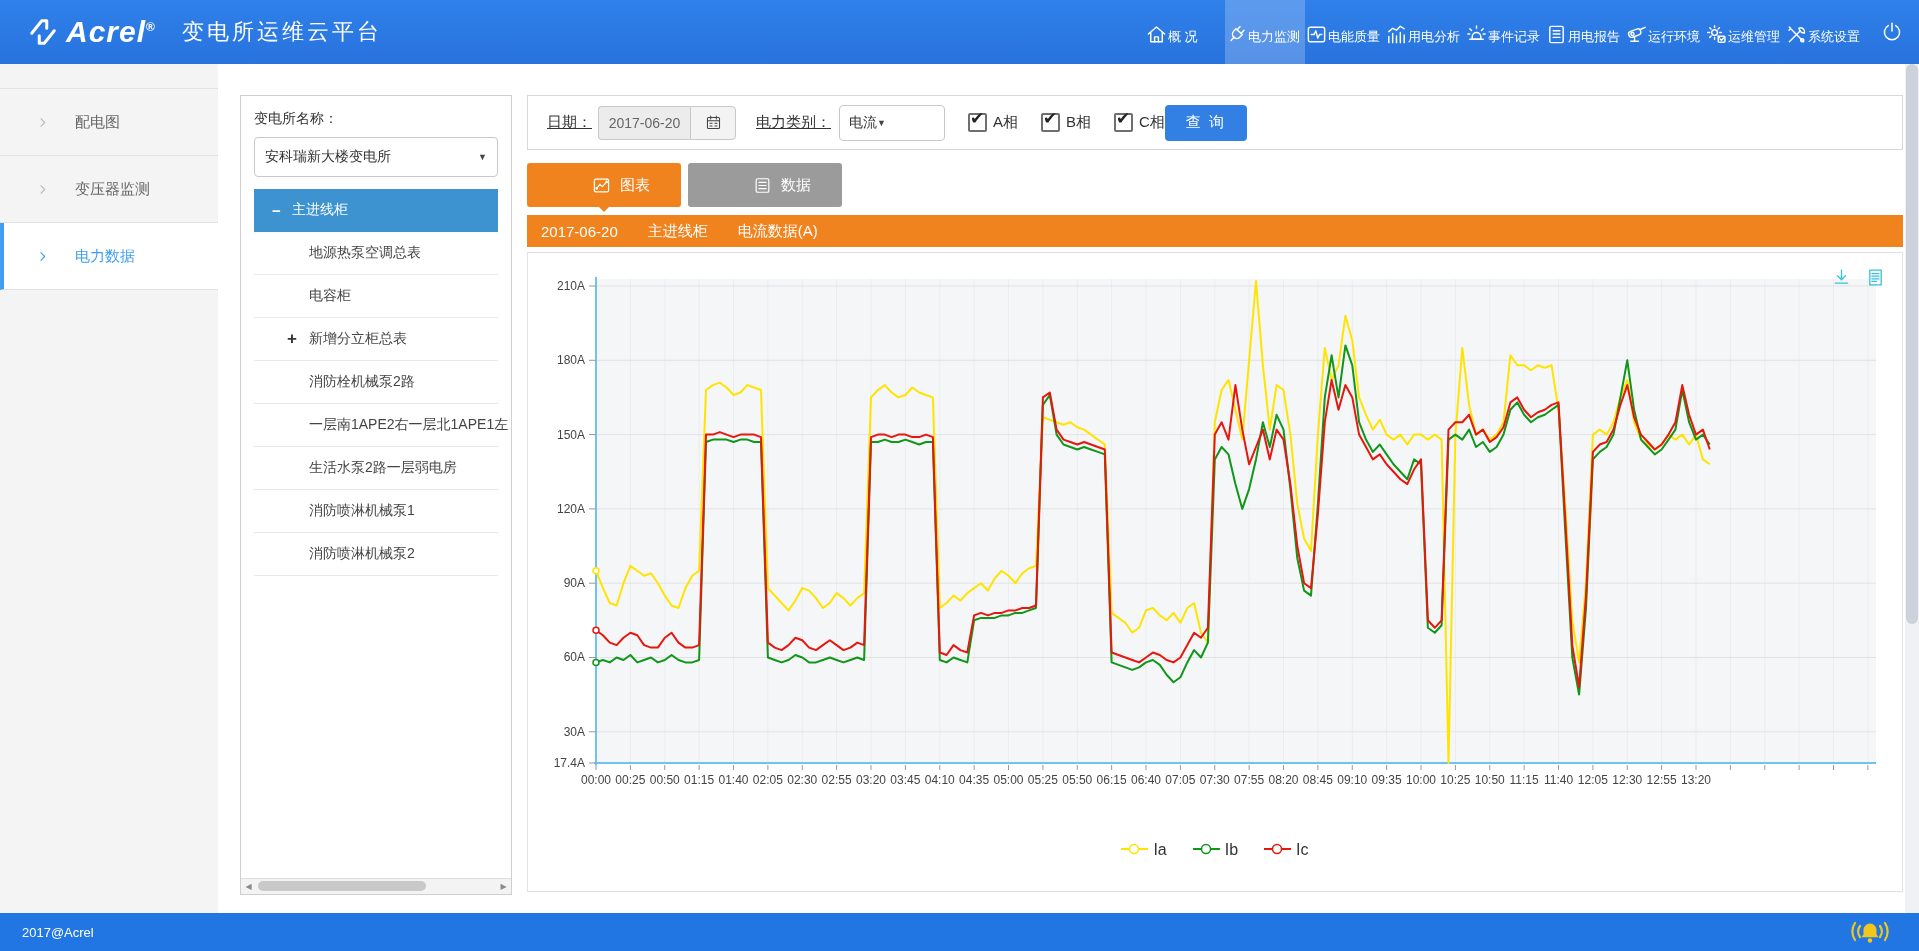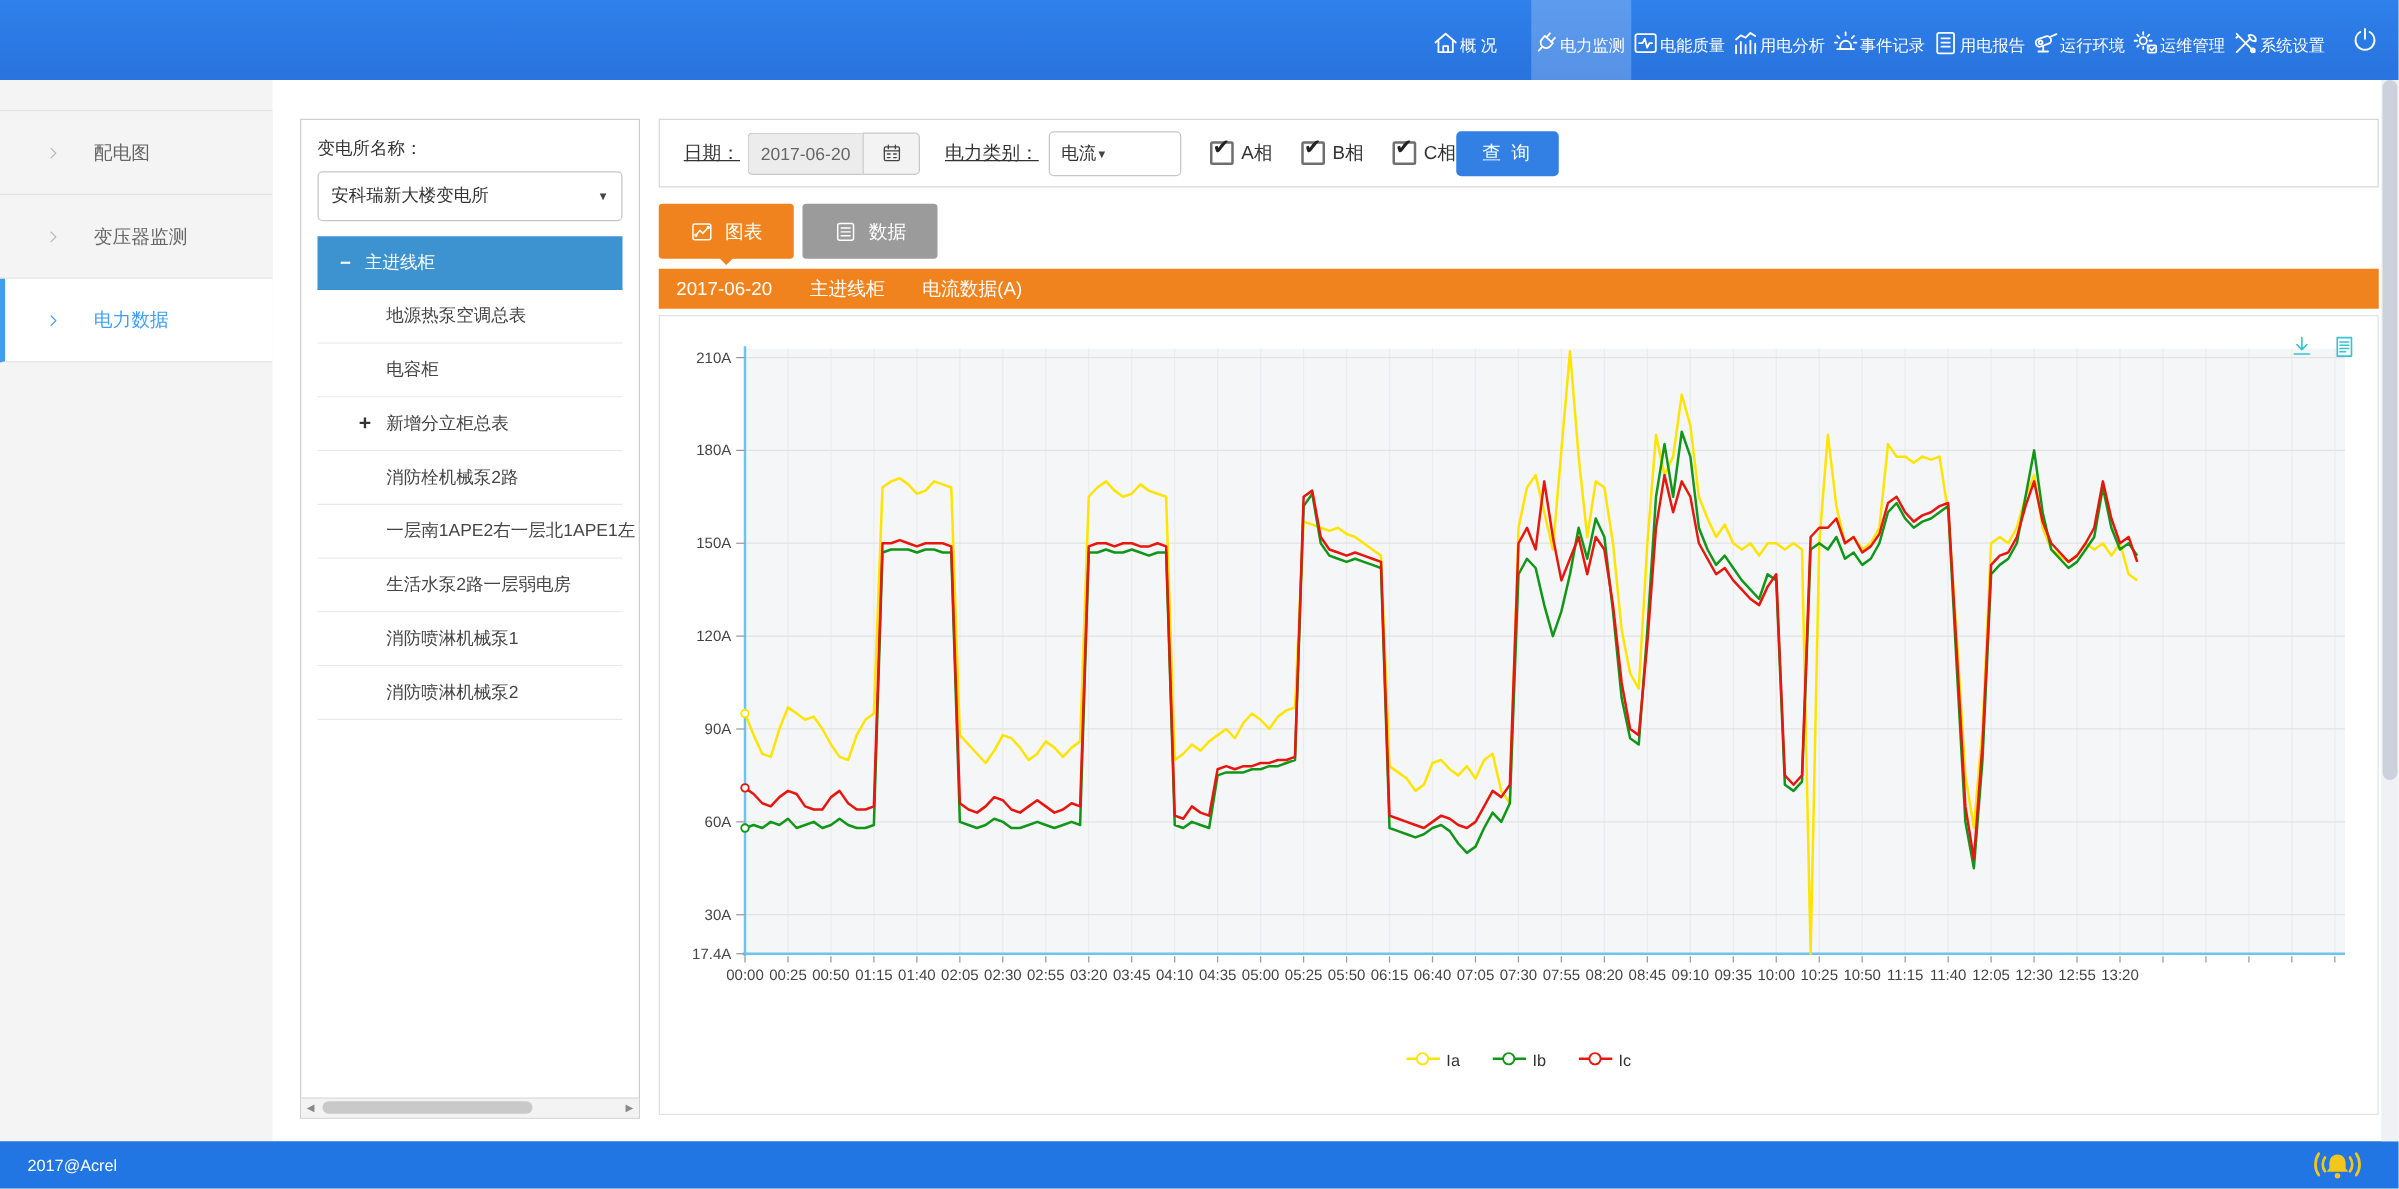--- a/index.html
+++ b/index.html
@@ -67,47 +67,56 @@
                display:flex;align-items:center;padding:0 9px;font-size:14px;
                color:#333;background:#fff;cursor:pointer;box-sizing:border-box;}
   .type-select .arrow{font-size:9px;color:#444;}
   .phase{display:flex;align-items:center;margin-left:23px;font-size:15px;color:#333;gap:6px;cursor:pointer;}
   .cb{width:15px;height:15px;border:2px solid #6f6f6f;border-radius:2px;background:#fff;position:relative;}
   .cb .tick{position:absolute;left:0;top:-7px;font-size:17px;font-weight:bold;color:#222;}
   .query-btn{width:82px;height:36px;background:#3380e4;color:#fff;font-size:15px;
              border:none;border-radius:4px;cursor:pointer;letter-spacing:2px;}
   
   #tabs{left:527px;top:163px;display:flex;gap:7px;}
-  .tab{width:108px;height:44px;border-radius:3px;color:#fff;display:flex;align-items:center;justify-content:center;
-       gap:9px;font-size:15px;background:#9b9b9b;position:relative;cursor:pointer;}
+  .tab{width:120px;height:44px;border-radius:3px;color:#fff;display:flex;align-items:center;justify-content:center;
+       gap:9px;font-size:15px;background:#9b9b9b;position:relative;cursor:pointer;padding-left:34px;}
   .tab .icon{width:19px;height:19px;}
   .tab.active{background:#f0831e;}
   .tab.active::after{content:"";position:absolute;left:50%;margin-left:-7px;bottom:-12px;
                      border:7px solid transparent;border-top-color:#f0831e;}
   #info-bar{left:527px;top:215px;width:1376px;height:32px;background:#f0831e;color:#fff;display:flex;
             align-items:center;font-size:15px;padding-left:14px;box-sizing:border-box;gap:30px;}
   
   #chart-panel{left:527px;top:252px;width:1376px;height:640px;background:#fff;border:1px solid #e2e2e2;box-sizing:border-box;}
   #chart-tools{position:absolute;right:16px;top:14px;display:flex;gap:13px;color:#35c3d6;}
   .tool-icon{width:21px;height:21px;cursor:pointer;}
   #chart-svg{position:absolute;left:0;top:0;}
   #chart-legend{position:absolute;left:0;top:588px;width:100%;display:flex;justify-content:center;
                 gap:26px;align-items:center;}
-  .lg-item{display:flex;align-items:center;gap:5px;font-size:13px;color:#333;cursor:pointer;}
+  .lg-item{display:flex;align-items:center;gap:5px;font-size:16px;color:#333;cursor:pointer;}
   
   #footer{left:0;top:913px;width:1919px;height:38px;background:#2176e3;color:#fff;display:flex;
           align-items:center;padding-left:22px;box-sizing:border-box;font-size:13px;}
   #bell{position:absolute;right:26px;top:4px;width:46px;height:30px;}
   #vscroll{right:0;top:64px;width:14px;height:849px;background:#f0f1f4;}
   #vscroll .vthumb{position:absolute;left:1px;top:0;width:12px;height:560px;background:#ccd1db;border-radius:6px;}
 </style>
 </head>
 <body>
 
 <div id="appbar" class="abs">
+  <div id="logo-wrap">
+    <span id="logo-icon" class="icon">
+      <svg viewBox="0 0 24 24">
+          <path d="M3 13 L11 3 L15 3 L15 9 M21 11 L13 21 L9 21 L9 15" stroke="#fff" stroke-width="2.4" fill="none"></path>
+        </svg>
+    </span>
+    <span class="brand"><span>Acrel</span><sup>®</sup></span>
+    <span class="app-title">变电所运维云平台</span>
+  </div>
   <div id="nav">
       <div class="nav-item">
         <span class="icon">
           <svg viewBox="0 0 24 24">
             <path d="M3.5 11.5 L12 4.2 L20.5 11.5"></path>
             <path d="M6 10.2 V19.5 H18 V10.2"></path>
             <path d="M10 19.5 v-5 h4 v5"></path>
           </svg>
         </span>
         <span class="nav-label">概 况</span>

